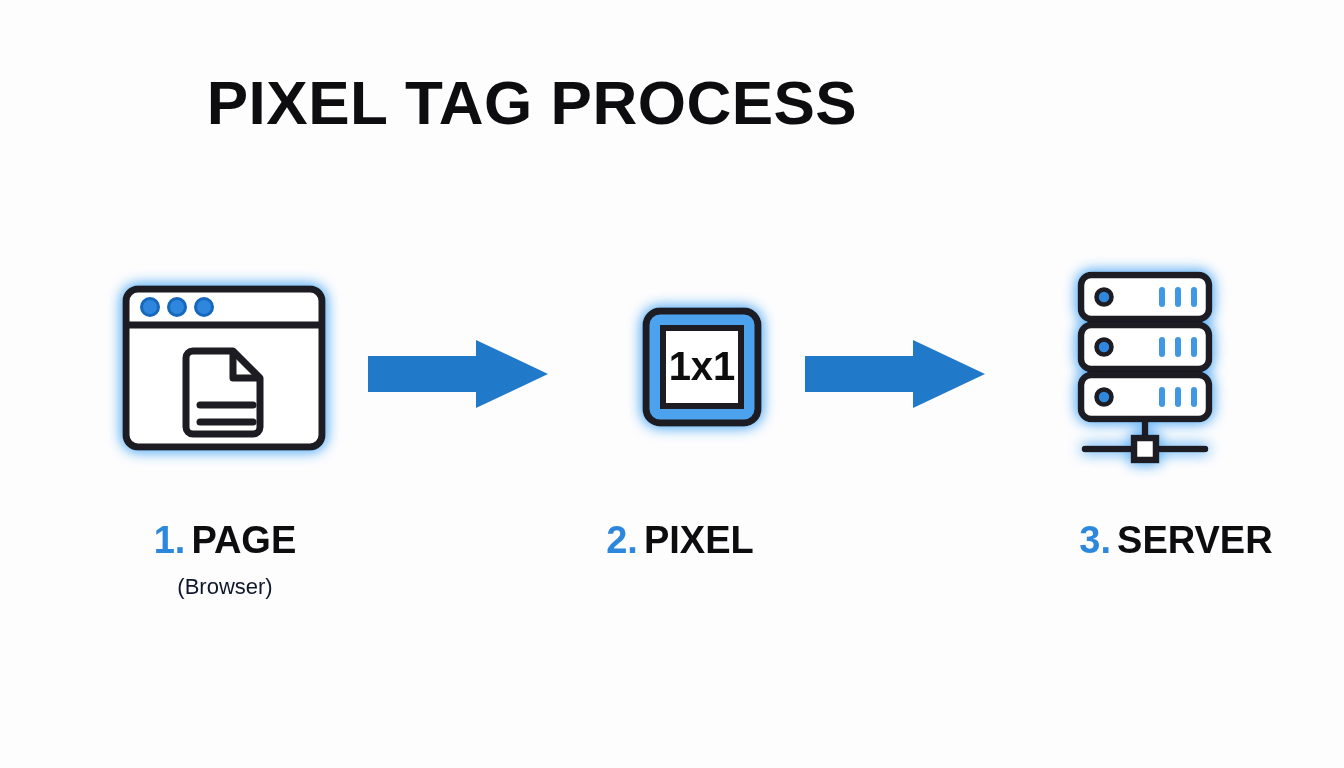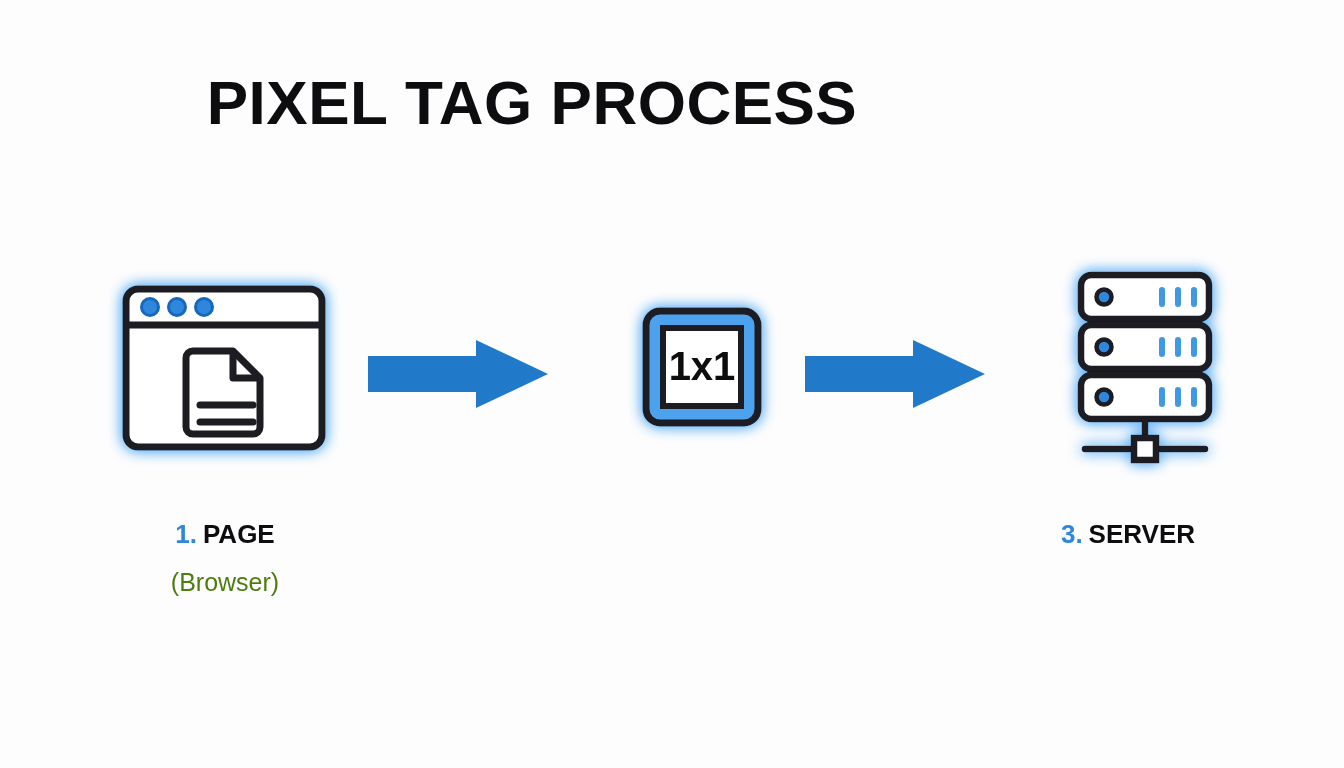--- a/index.html
+++ b/index.html
@@ -72,39 +72,39 @@
     width: 1344px;
     height: 120px;
   }
   .label-col {
     position: absolute;
     top: 0;
     text-align: center;
   }
   #label-col-1 { left: 70px;  width: 310px; }
   #label-col-2 { left: 525px; width: 310px; }
-  #label-col-3 { left: 973px; width: 310px; }
+  #label-col-3 { left: 1021px; width: 310px; }
 
   .label-head {
-    font-size: 26px;
+    font-size: 38px;
     font-weight: bold;
     color: #0d0d0f;
     line-height: 1.08;
     white-space: nowrap;
   }
   .label-num {
     color: #2d87dd;
     font-weight: bold;
     margin-right: 6px;
   }
   .label-sub {
-    margin-top: 21px;
-    font-size: 25px;
+    margin-top: 14px;
+    font-size: 22px;
     font-weight: normal;
-    color: #4d7c0f;
+    color: #0f172a;
     line-height: 1.1;
     white-space: nowrap;
   }
 
   svg { display: block; overflow: visible; }
 </style>
 </head>
 <body>
 
 <div class="canvas">
@@ -236,20 +236,23 @@
   <div class="labels">
 
     <div class="label-col" id="label-col-1">
       <div class="label-head">
         <span class="label-num">1.</span><span>PAGE</span>
       </div>
       <div class="label-sub">(Browser)</div>
     </div>
 
     <div class="label-col" id="label-col-2">
+      <div class="label-head">
+        <span class="label-num">2.</span><span>PIXEL</span>
+      </div>
     </div>
 
     <div class="label-col" id="label-col-3">
       <div class="label-head">
         <span class="label-num">3.</span><span>SERVER</span>
       </div>
     </div>
 
   </div>
 

